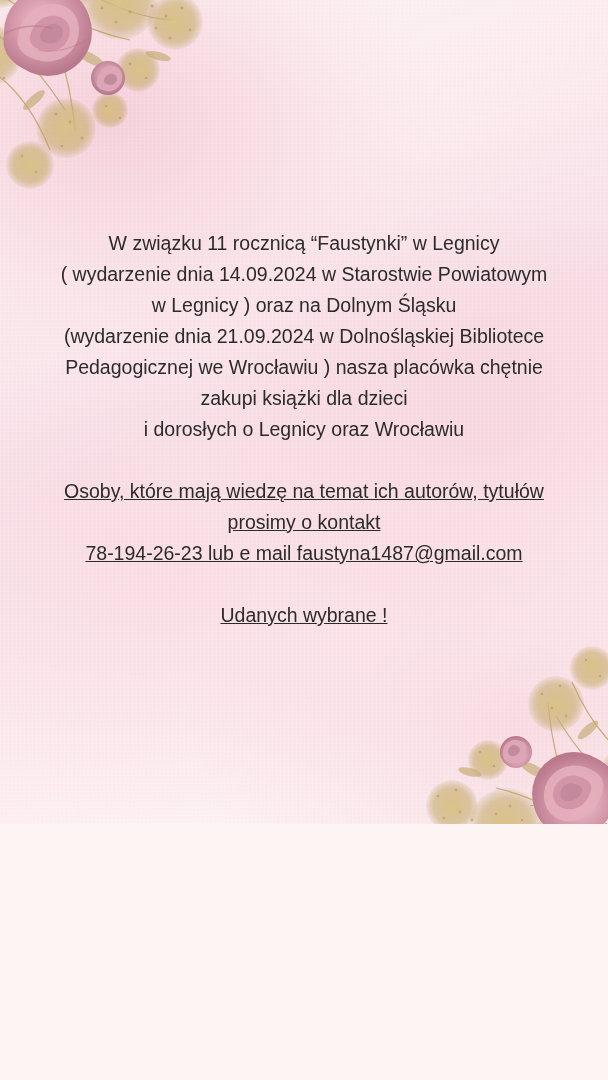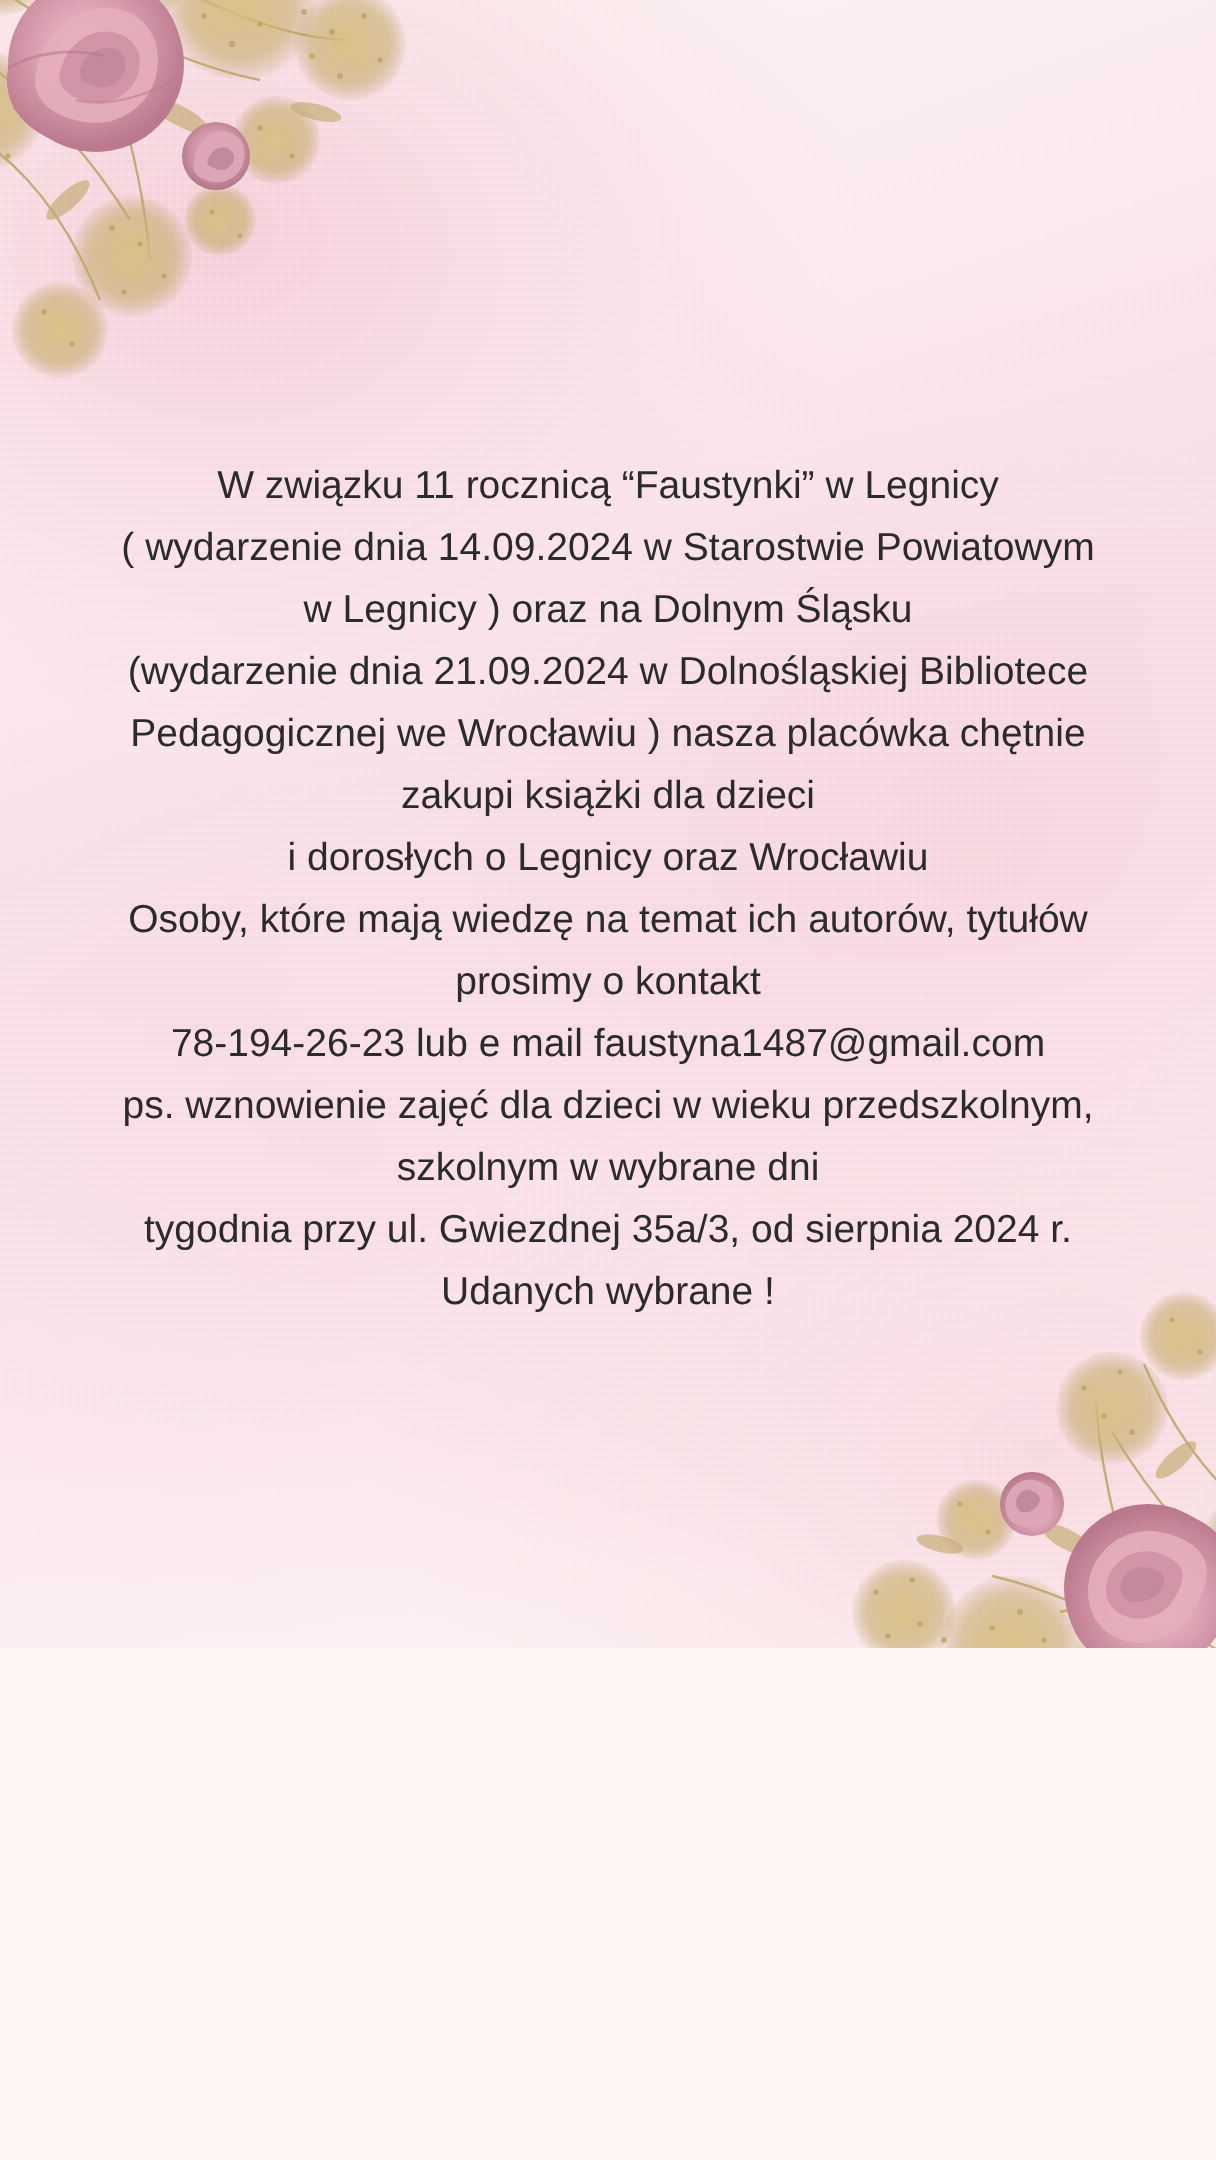--- a/index.html
+++ b/index.html
@@ -66,20 +66,22 @@
     font-size: 19.5px;
     line-height: 31px;
     padding: 0 18px;
     box-sizing: border-box;
   }
   .para {
     margin: 0;
     white-space: pre-line;
   }
   .para + .para {
+    margin-top: 31px;
+    text-decoration: underline;
   }
 </style>
 </head>
 <body>
 
 <div class="poster">
 
   <div class="grain"></div>
 
   <div class="corner top-left">
@@ -282,19 +284,16 @@
     <p class="para">W związku 11 rocznicą “Faustynki” w Legnicy
 ( wydarzenie dnia 14.09.2024 w Starostwie Powiatowym
 w Legnicy ) oraz na Dolnym Śląsku
 (wydarzenie dnia 21.09.2024 w Dolnośląskiej Bibliotece
 Pedagogicznej we Wrocławiu ) nasza placówka chętnie
 zakupi książki dla dzieci
 i dorosłych o Legnicy oraz Wrocławiu</p>
     <p class="para">Osoby, które mają wiedzę na temat ich autorów, tytułów
 prosimy o kontakt
 78-194-26-23 lub e mail faustyna1487@gmail.com</p>
-    <p class="para">ps. wznowienie zajęć dla dzieci w wieku przedszkolnym,
-szkolnym  w wybrane dni
-tygodnia przy ul. Gwiezdnej 35a/3, od sierpnia 2024 r.</p>
     <p class="para">Udanych wybrane !</p>
   </div>
 
 </div>
 
 </body></html>

